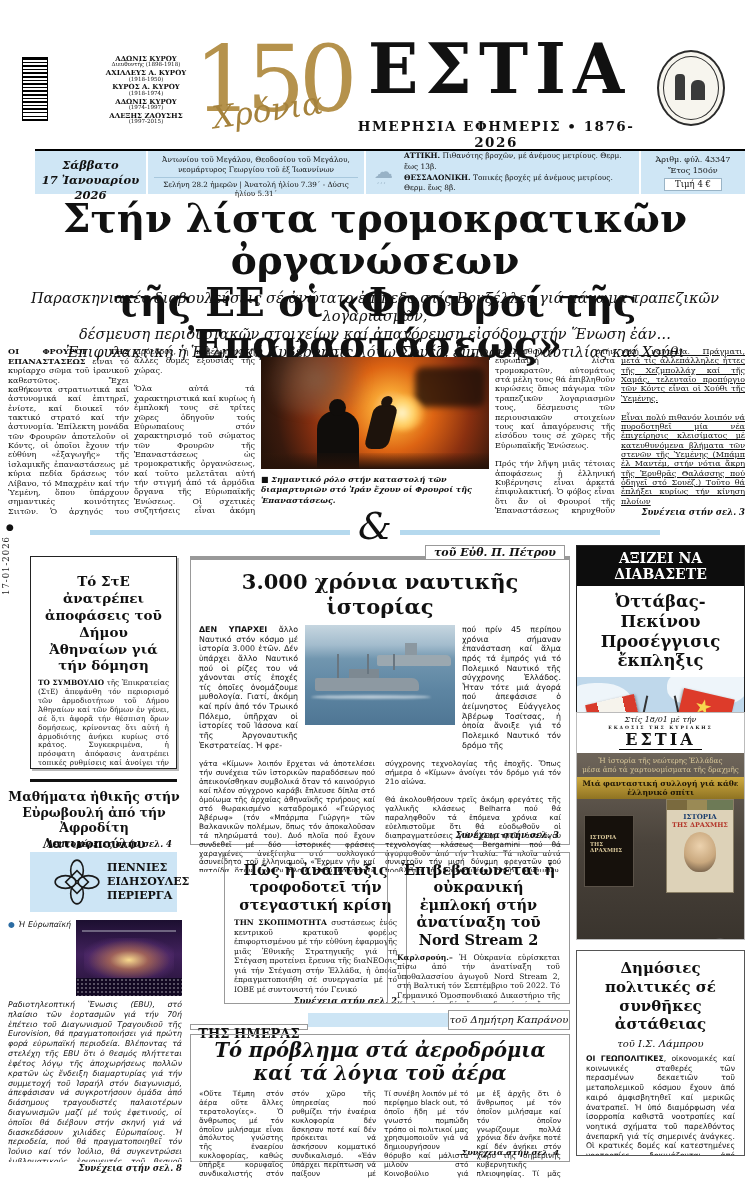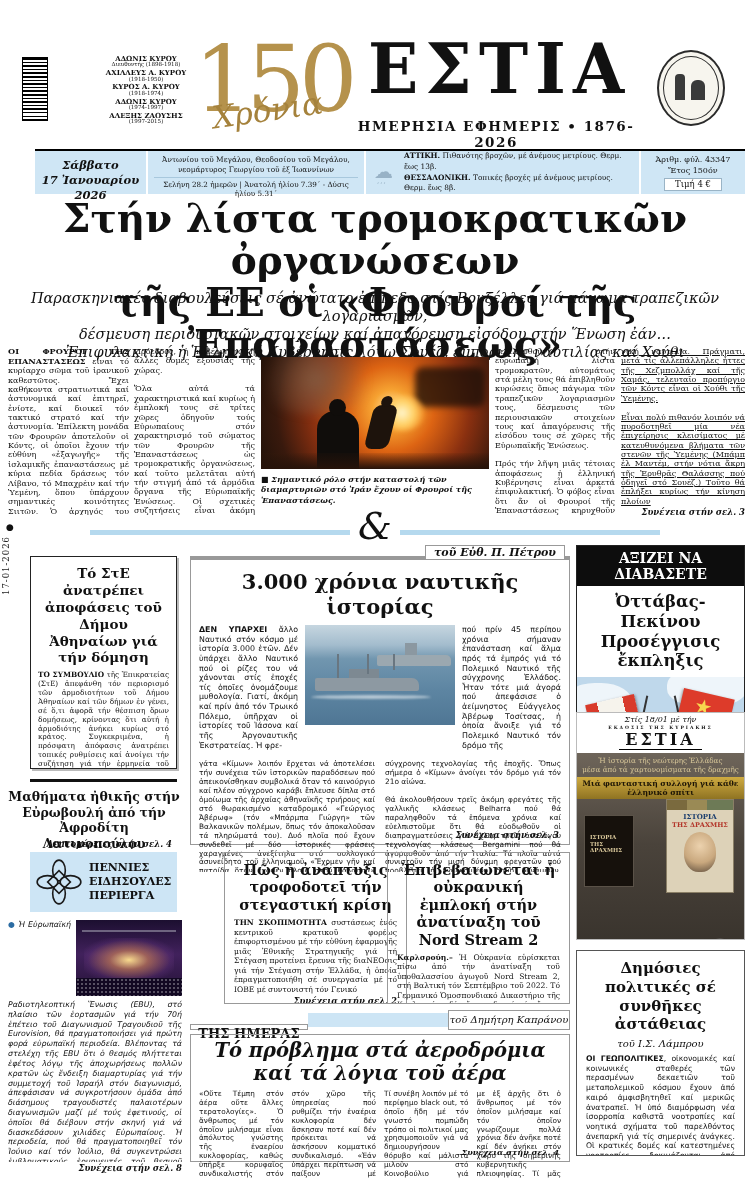--- a/index.html
+++ b/index.html
@@ -69,27 +69,27 @@
   .div-line{top:530px;height:5px;background:#b5d9ee;}
   .dl-l{left:90px;width:260px;}
   .dl-r{left:400px;width:260px;}
   .amp{left:350px;top:504px;width:50px;text-align:center;font-size:38px;font-style:italic;}
 
   .edge-dot{left:6px;top:522px;font-size:9px;}
   .edge-date{left:1px;top:536px;font-size:8.5px;letter-spacing:1px;writing-mode:vertical-rl;transform:rotate(180deg);color:#222;}
 
   
   .ste{left:30px;top:556px;width:147px;height:213px;border:1px solid #222;box-shadow:2px 2px 0 #bbb;
-       padding:8px 7px;box-sizing:border-box;overflow:hidden;}
+       padding:16px 7px;box-sizing:border-box;overflow:hidden;}
   .ste-title{font-weight:bold;font-size:13.5px;line-height:1.25;text-align:center;}
   .ste-body{font-size:7.3px;line-height:1.22;margin-top:5px;}
   .lr-div{left:30px;top:779px;width:147px;height:3px;background:#111;}
   .math-title{left:8px;top:789px;width:172px;font-weight:bold;font-size:12.5px;line-height:1.25;text-align:center;}
   .math-det{left:8px;top:839px;width:164px;font-style:italic;font-size:8.5px;text-align:right;}
-  .pennies{left:30px;top:852px;width:147px;height:60px;background:#cde5f5;display:flex;align-items:center;gap:7px;padding:6px;box-sizing:border-box;}
+  .pennies{left:30px;top:852px;width:147px;height:60px;background:#cde5f5;display:flex;align-items:center;gap:7px;padding:24px;box-sizing:border-box;}
   .pennies-labels{font-weight:bold;font-size:11px;line-height:1.3;}
   .ebu{left:8px;top:920px;width:174px;height:242px;overflow:hidden;font-style:italic;font-size:7.8px;line-height:1.26;}
   .ebu-photo{float:right;width:106px;height:76px;margin:0 0 4px 5px;position:relative;overflow:hidden;
     background:linear-gradient(180deg,#1c0f30 0%,#41215c 45%,#241236 100%);}
   .ebu-photo .glow{position:absolute;left:8px;top:18px;width:90px;height:44px;
     background:radial-gradient(ellipse,#f8da8e 0%,rgba(235,150,90,.55) 30%,rgba(130,70,150,.2) 65%,transparent 80%);}
   .ebu-photo .truss{position:absolute;left:6px;top:10px;width:94px;height:2px;background:#6e6480;}
   .ebu-photo .crowd{position:absolute;left:0;bottom:0;width:100%;height:18px;background:#120822;
     background-image:radial-gradient(circle,rgba(255,255,255,.3) .7px,transparent 1px);background-size:4px 4px;}
   .ebu .bullet{color:#2b6ca3;font-style:normal;}

